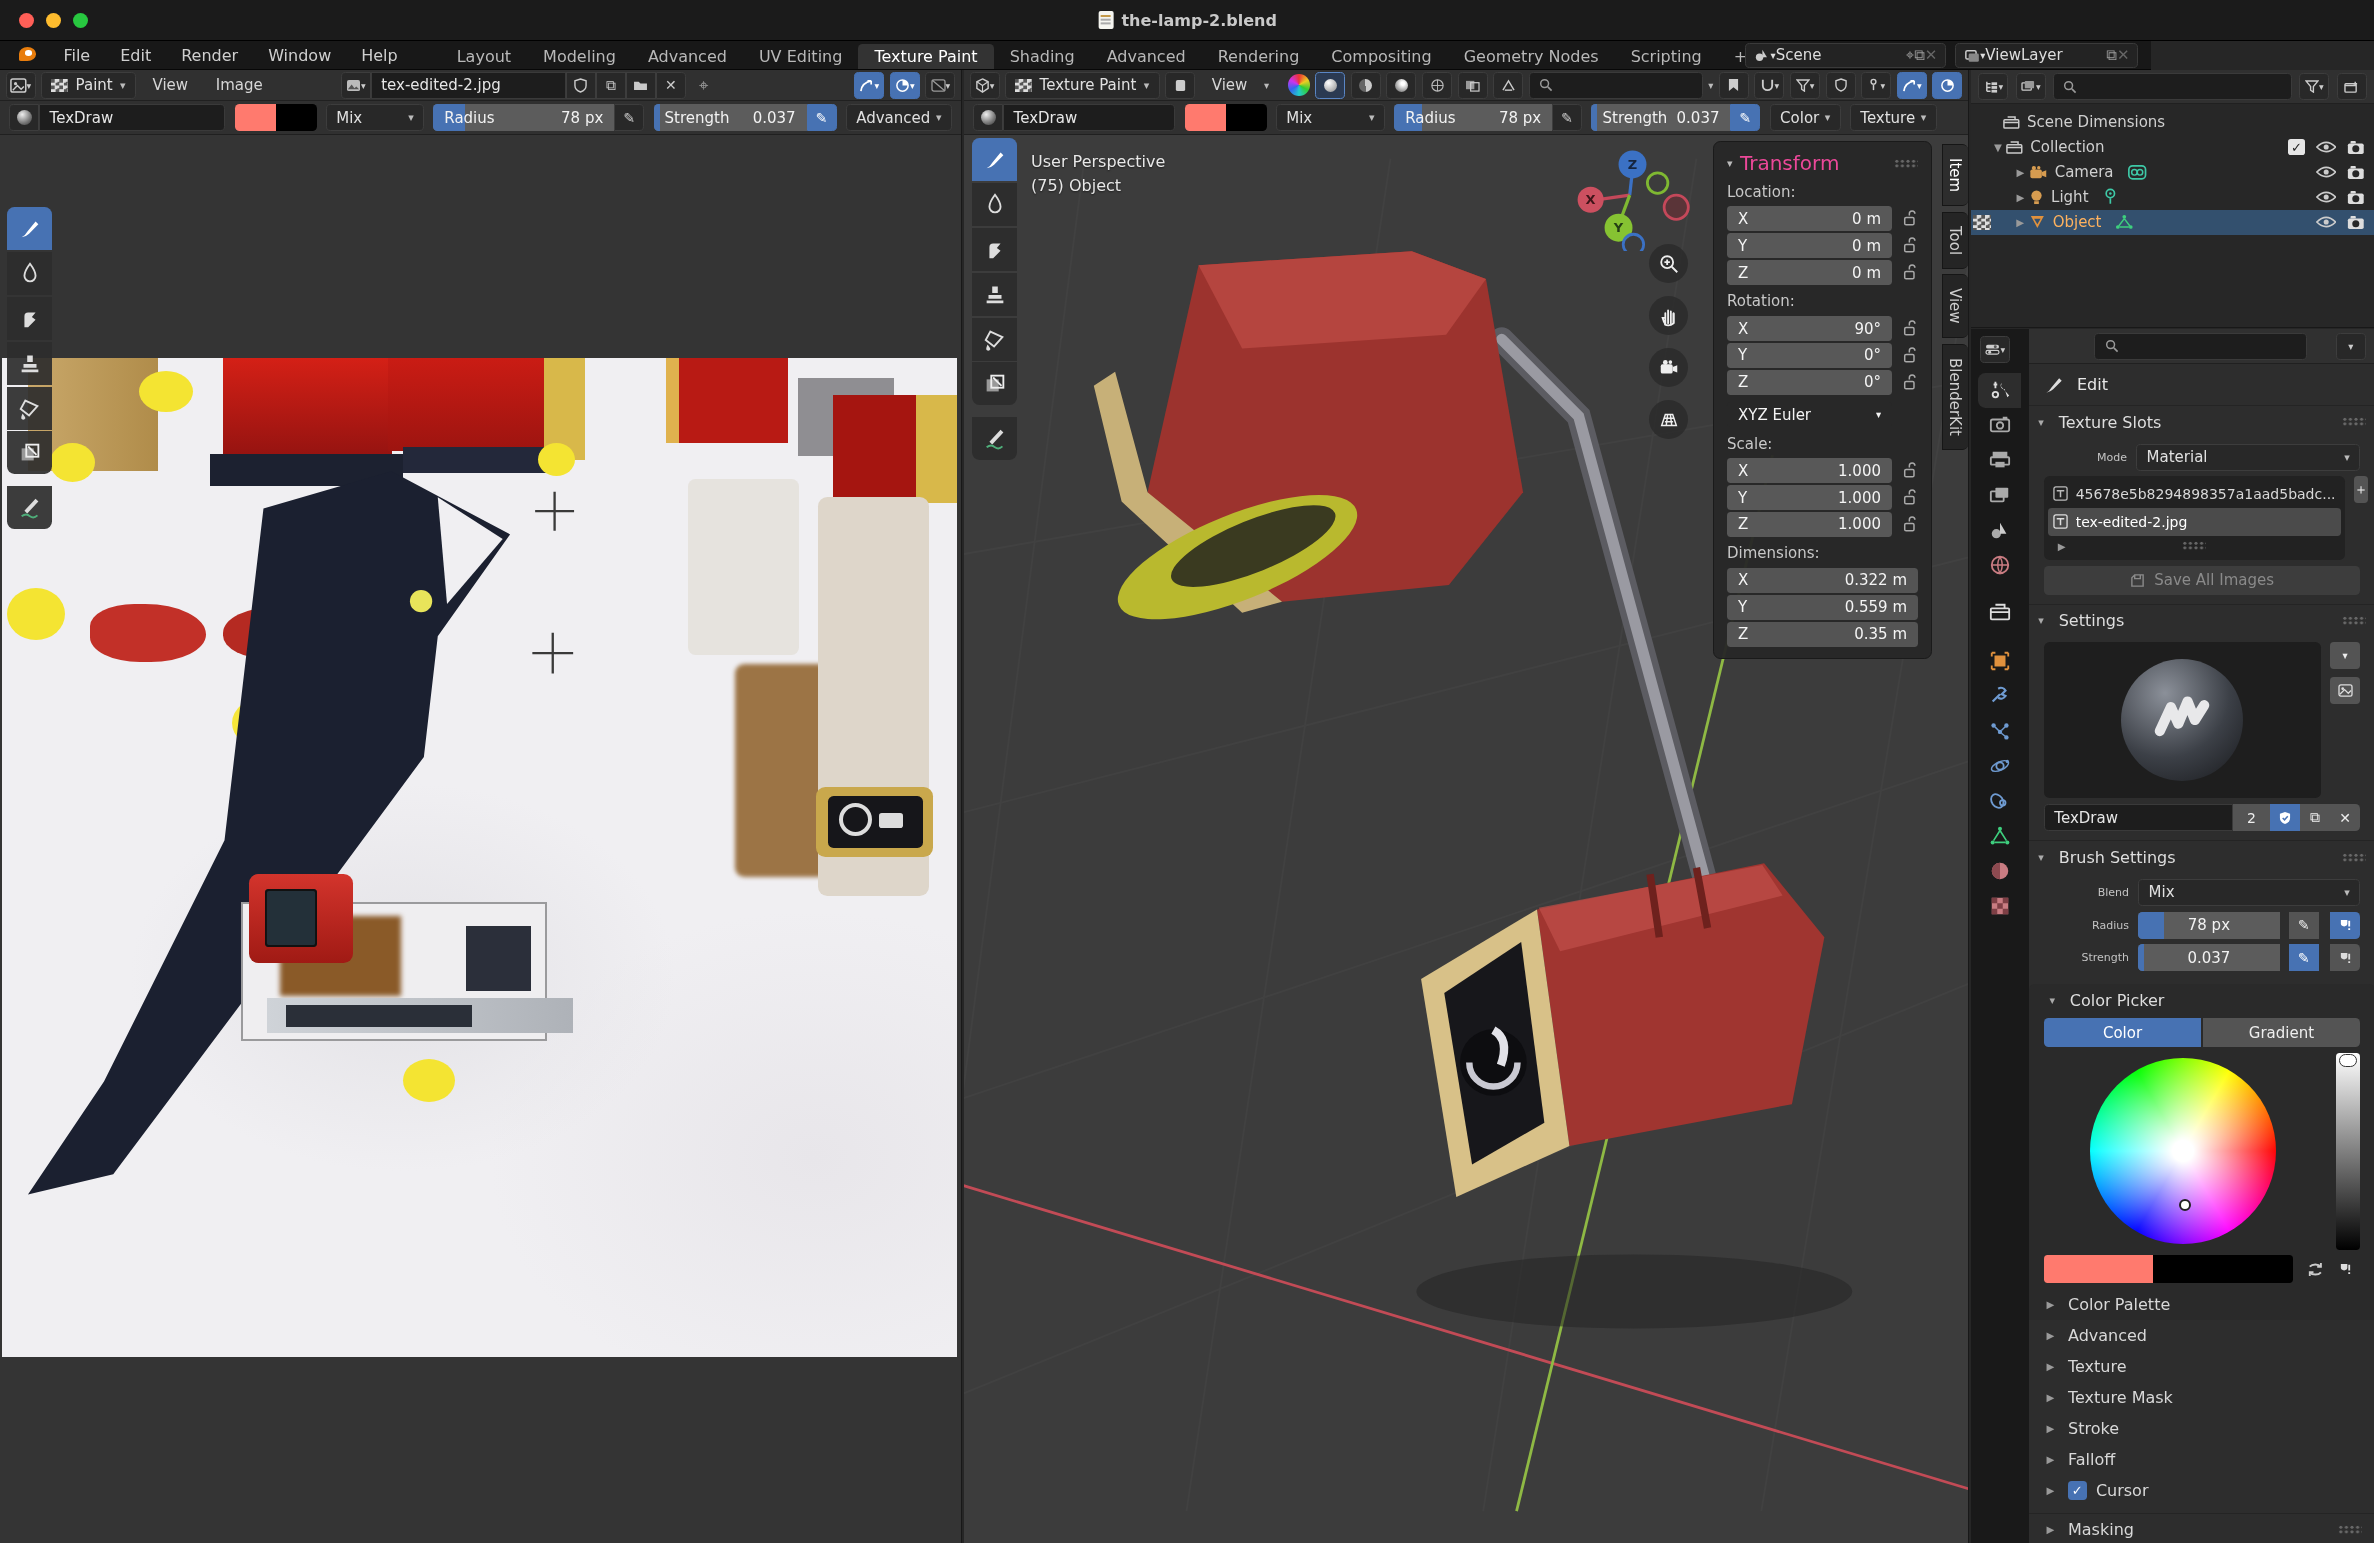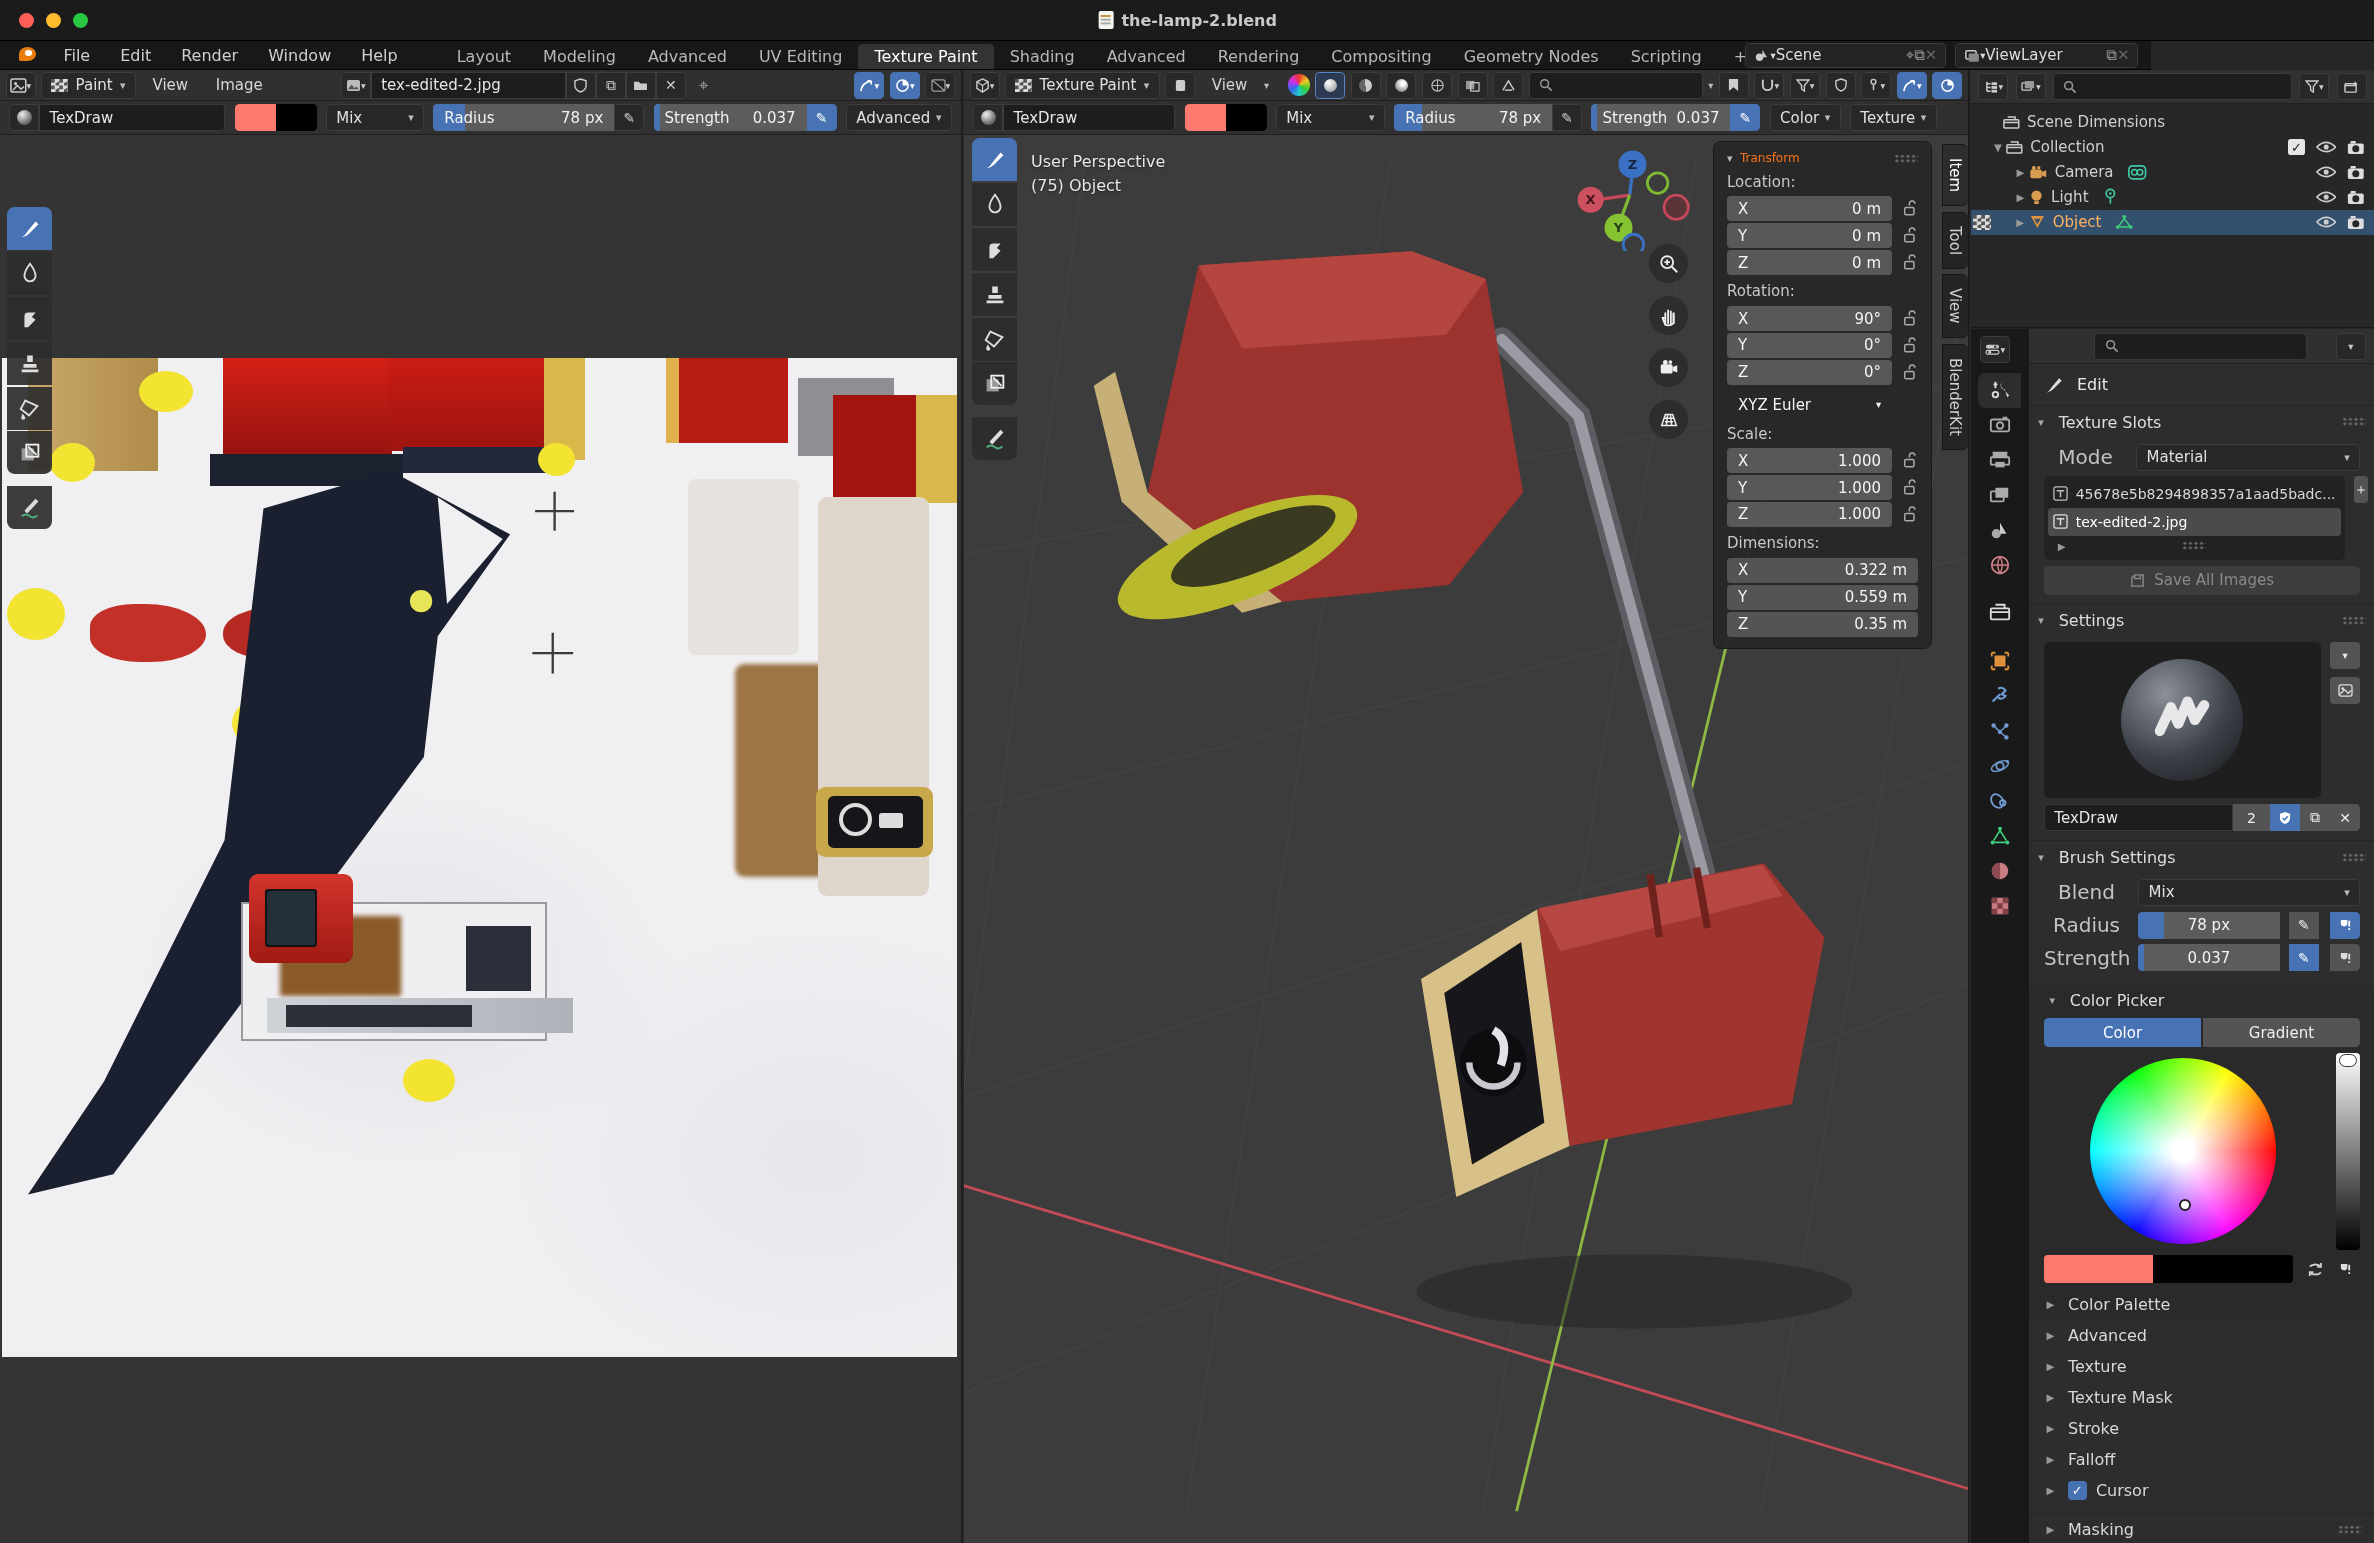--- a/index.html
+++ b/index.html
@@ -60,21 +60,21 @@
   .ol-row .lbl{margin-left:7.4px}
   .tri{font-size:10.2px;color:#9a9a9a;width:16.7px;text-align:center}
   .chk{width:16.7px;height:16.7px;background:#e6e6e6;border-radius:2.8px;color:#222;font-size:13px;display:flex;align-items:center;justify-content:center;font-weight:bold}
   
   .ptab{width:43px;height:35px;display:flex;align-items:center;justify-content:center;border-radius:7.4px 0 0 7.4px;margin-left:7.4px}
   .ptab.active{background:#2d2d2d}
   .ptab svg{width:22px;height:22px}
   .panel-h{display:flex;align-items:center;gap:7.4px;color:#dedede;font-size:16px;height:32px;padding:0 9.3px}
   .panel-h .car{font-size:11px;color:#aaa;width:13px}
   .dots{width:24px;height:9.3px;background:radial-gradient(circle,#777 1.5px,transparent 1.7px);background-size:5.6px 4.6px;margin-left:auto;opacity:.8}
-  .prop-label{color:#c3c3c3;font-size:20px;text-align:center}
+  .prop-label{color:#c3c3c3;font-size:11px;text-align:right}
   .prow{display:flex;align-items:center;gap:9.3px;margin:5.6px 15px}
   .seg{height:29px;flex:1;display:flex;align-items:center;justify-content:center;font-size:15px;background:#545454;color:#eee}
   .mini-btn{width:30px;height:27px;background:#545454;border-radius:3.7px;display:flex;align-items:center;justify-content:center;color:#eee;font-size:14px}
   .mini-btn.blue{background:#4772b3;color:#fff}
   .collapsed-row{display:flex;align-items:center;gap:9.3px;color:#d8d8d8;font-size:16px;height:31px;padding:0 13px}
   .sect{border-top:1.9px solid #242424}
   svg{display:block}
 </style>
 </head>
 <body>
@@ -616,21 +616,21 @@
     <div class="nav-btn">
         <svg viewBox="0 0 24 24">
           <path d="M4 18 L8 6 H16 L20 18 Z M7.5 14 h9 M6.3 10 h11.4 M10.5 6 L9 18 M13.5 6 L15 18" stroke="#eee" stroke-width="1.6" fill="none"></path>
         </svg>
       </div>
   </div>
 
   <div class="abs npanel" style="left:749px;top:71px;width:219px">
     <div class="flex" style="gap:7.4px">
       <span class="car" style="font-size:11px;color:#bbb">▾</span>
-      <span style="font-size:12px;color:#f97316">Transform</span>
+      <span style="font-size:20px;color:#ec4899">Transform</span>
       <span class="dots"></span>
     </div>
     <div class="np-label">Location:</div>
     <div class="nrow">
         <div class="nfield">
           <span>X</span>
           <span>0 m</span>
         </div>
         <svg class="lock" viewBox="0 0 18 18">
           <rect x="4" y="8" width="10" height="8" rx="1.5" fill="none" stroke="#aaa" stroke-width="1.6"></rect>

